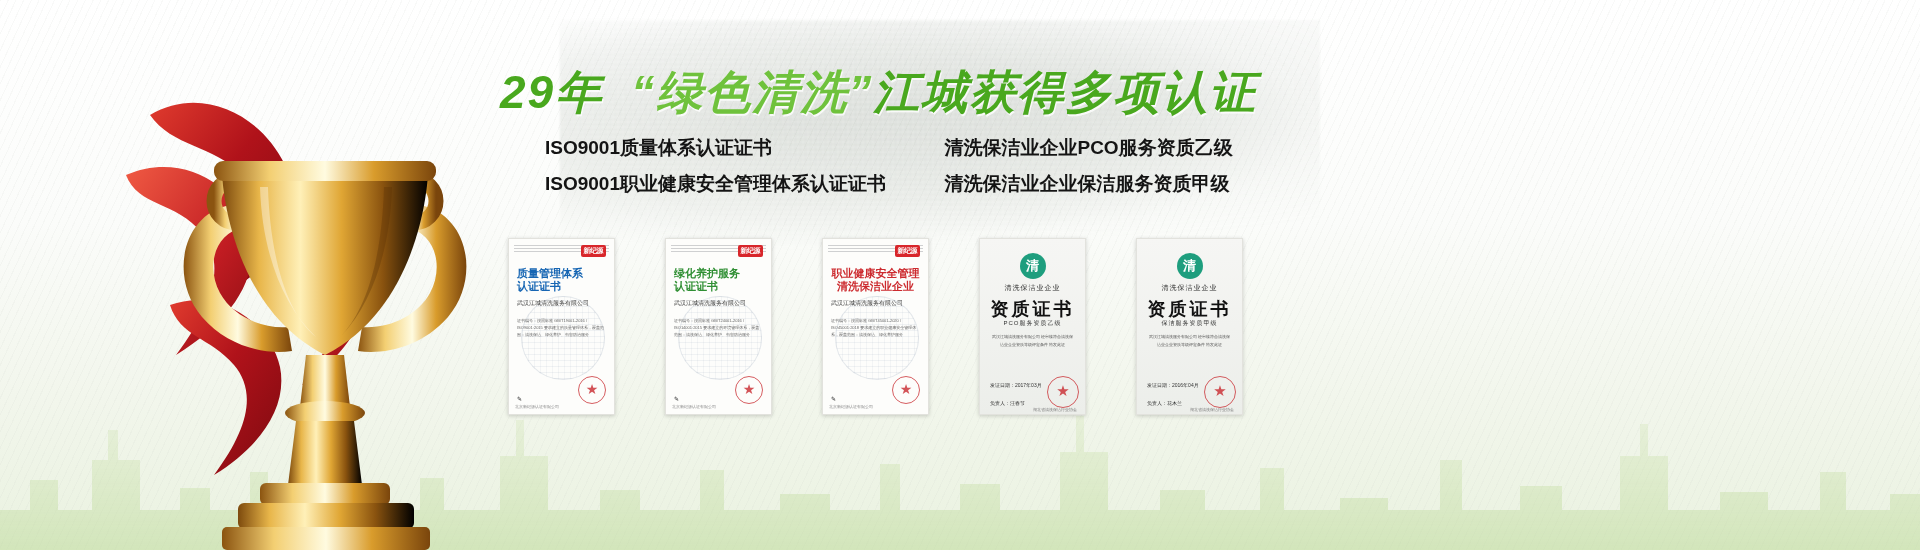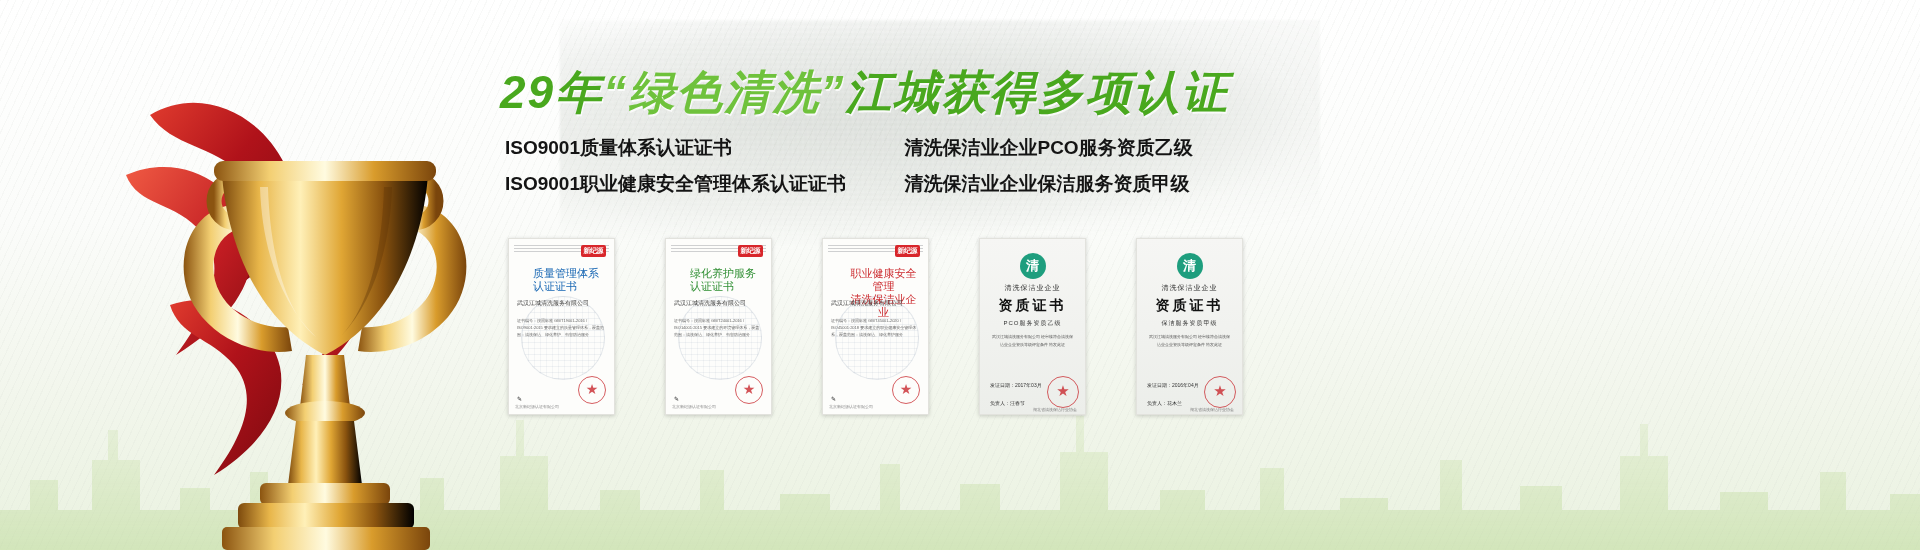--- a/index.html
+++ b/index.html
@@ -67,33 +67,33 @@
     width: 640px;
     height: 62px;
     font-size: 46px;
     font-weight: bold;
     font-style: italic;
     letter-spacing: 2px;
     white-space: nowrap;
     color: #49a81e;
     text-shadow: 1px 2px 0 rgba(255,255,255,.8);
   }
-  .headline .hl-quote { color: #6fc23c; }
+  .headline .hl-quote { color: #6fc23c; margin-left: 28px; }
   .cert-list {
     position: absolute;
     top: 130px;
     left: 505px;
     width: 1000px;
     color: #1a1a1a;
   }
   .cert-col {
     display: inline-block;
     vertical-align: top;
   }
-  .cert-col.left { width: 395px; }
+  .cert-col.left { width: 395px; margin-left: 40px; }
   .cert-col.right { width: 480px; }
   .cert-line {
     font-size: 19px;
     font-weight: bold;
     line-height: 36px;
     color: #141414;
     white-space: nowrap;
   }
   
   .trophy-wrap {
@@ -160,24 +160,23 @@
     height: 1px;
     background: rgba(90,95,100,.28);
     margin: 2px 0;
   }
   .cert .c-title {
     position: absolute;
     top: 28px;
     left: 8px;
     right: 8px;
     font-size: 11px;
-    font-weight: normal;
+    font-weight: bold;
     line-height: 13px;
     letter-spacing: 0;
-    margin-left: 16px;
   }
   .cert .c-sub {
     position: absolute;
     top: 60px;
     left: 8px;
     right: 8px;
     font-size: 6px;
     line-height: 9px;
     color: #3b3b3b;
     text-align: left;
@@ -250,21 +249,21 @@
     font-size: 7px;
     color: #2b2b2b;
     letter-spacing: 1px;
   }
   .cert.qual .c-big {
     position: absolute;
     top: 58px;
     left: 0;
     right: 0;
     text-align: center;
-    font-size: 14px;
+    font-size: 18px;
     font-weight: bold;
     color: #111;
     letter-spacing: 3px;
   }
   .cert.qual .c-grade {
     position: absolute;
     top: 80px;
     left: 0;
     right: 0;
     text-align: center;

